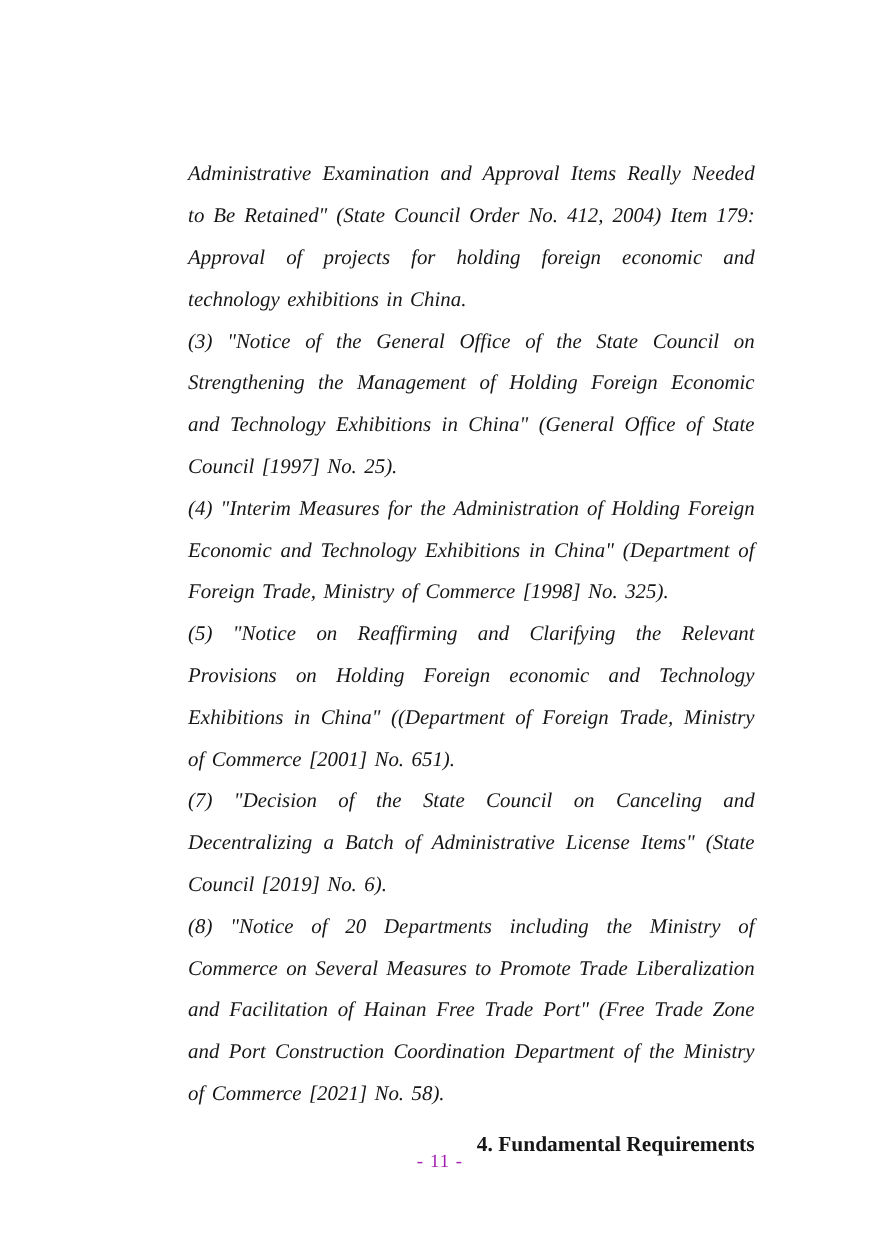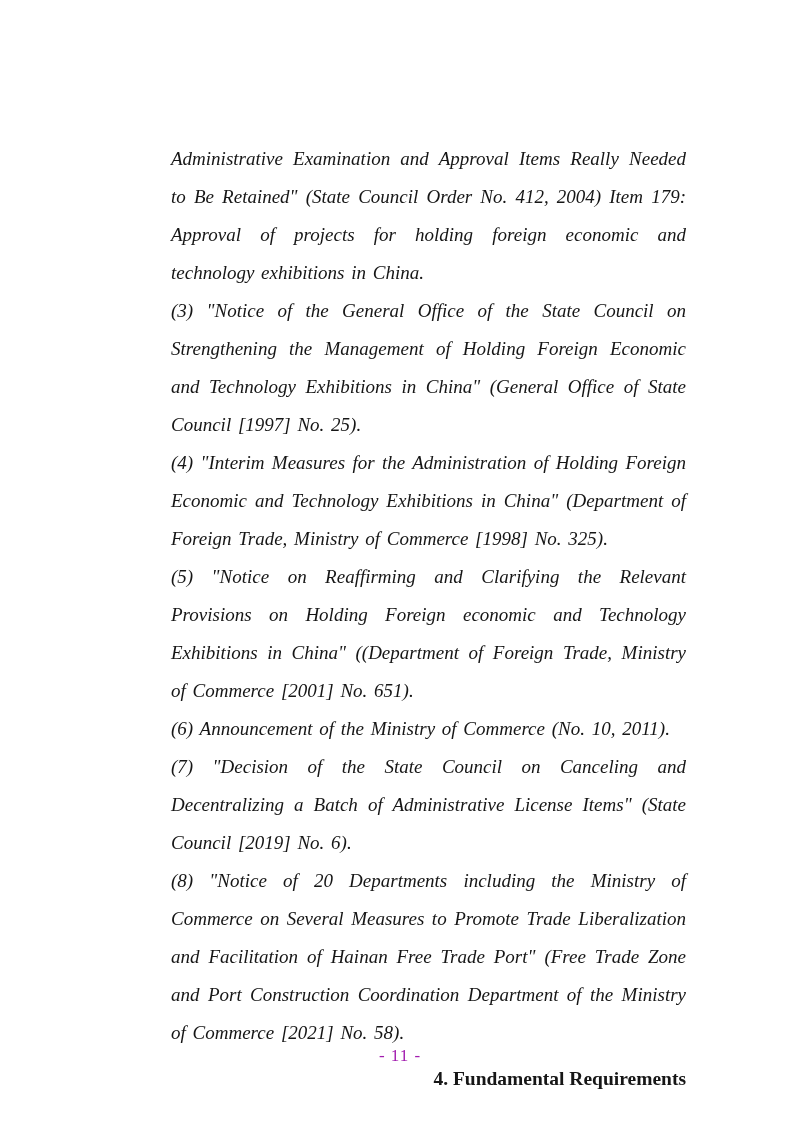--- a/index.html
+++ b/index.html
@@ -62,21 +62,20 @@
 <div class="page">
 
   <p class="para italic">Administrative Examination and Approval Items Really Needed to Be Retained" (State Council Order No. 412, 2004) Item 179: Approval of projects for holding foreign economic and technology exhibitions in China.</p>
 
   <p class="para italic">(3) "Notice of the General Office of the State Council on Strengthening the Management of Holding Foreign Economic and Technology Exhibitions in China" (General Office of State Council [1997] No. 25).</p>
 
   <p class="para italic">(4) "Interim Measures for the Administration of Holding Foreign Economic and Technology Exhibitions in China" (Department of Foreign Trade, Ministry of Commerce [1998] No. 325).</p>
 
   <p class="para italic">(5) "Notice on Reaffirming and Clarifying the Relevant Provisions on Holding Foreign economic and Technology Exhibitions in China" ((Department of Foreign Trade, Ministry of Commerce [2001] No. 651).</p>
 
-  <p class="para italic">(6) Announcement of the Ministry of Commerce (No. 10, 2011).</p>
 
   <p class="para italic">(7) "Decision of the State Council on Canceling and Decentralizing a Batch of Administrative License Items" (State Council [2019] No. 6).</p>
 
   <p class="para italic">(8) "Notice of 20 Departments including the Ministry of Commerce on Several Measures to Promote Trade Liberalization and Facilitation of Hainan Free Trade Port" (Free Trade Zone and Port Construction Coordination Department of the Ministry of Commerce [2021] No. 58).</p>
 
   <h2 class="heading">4. Fundamental Requirements</h2>
 
 
   <div class="page-number">- 11 -</div>
 

